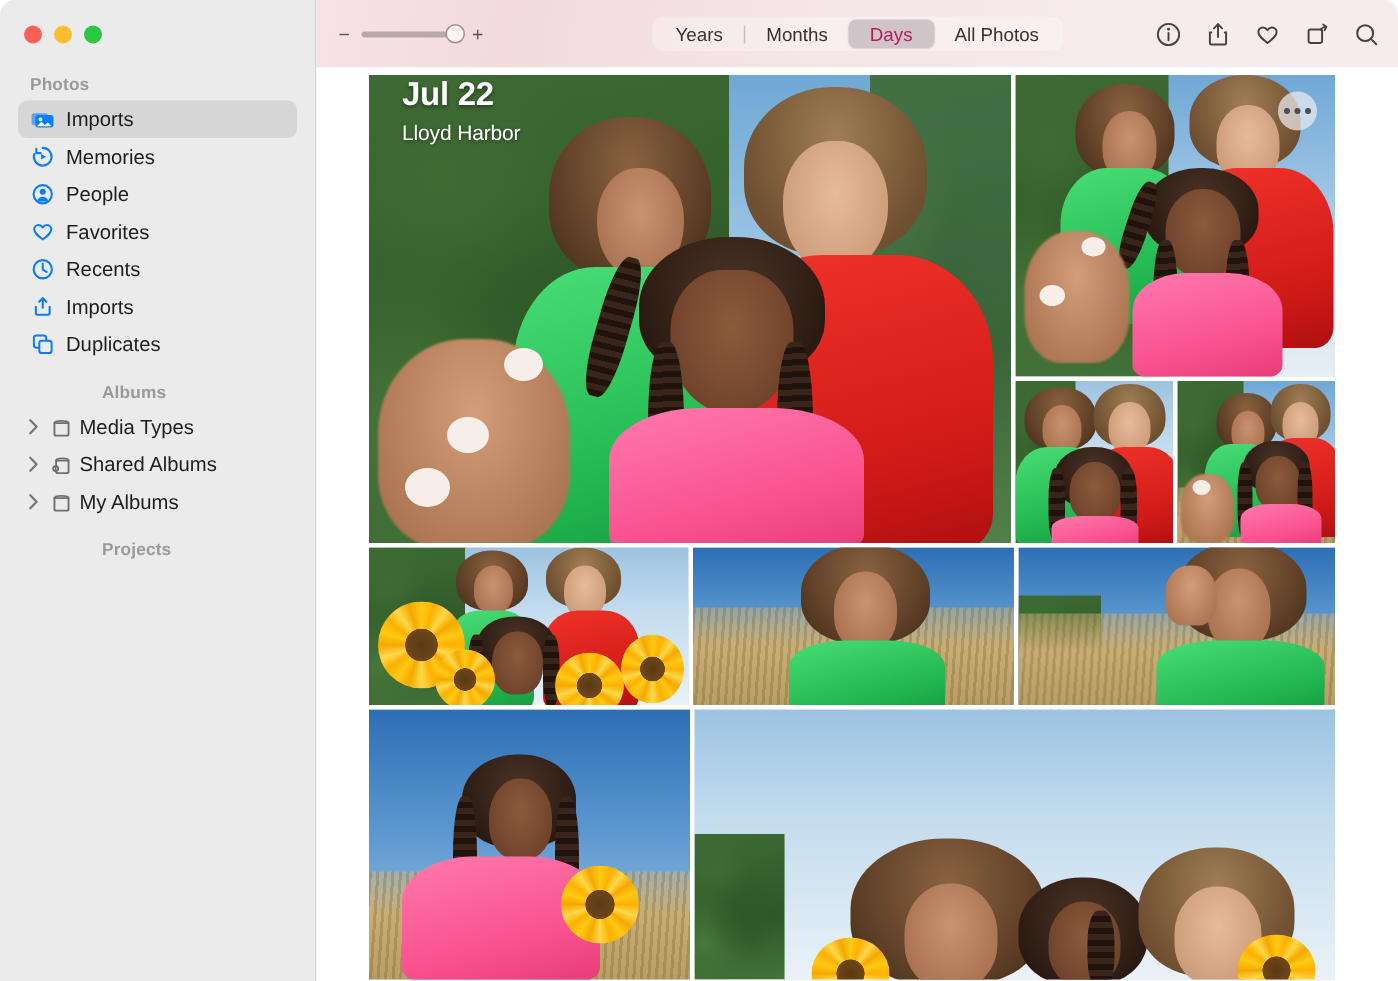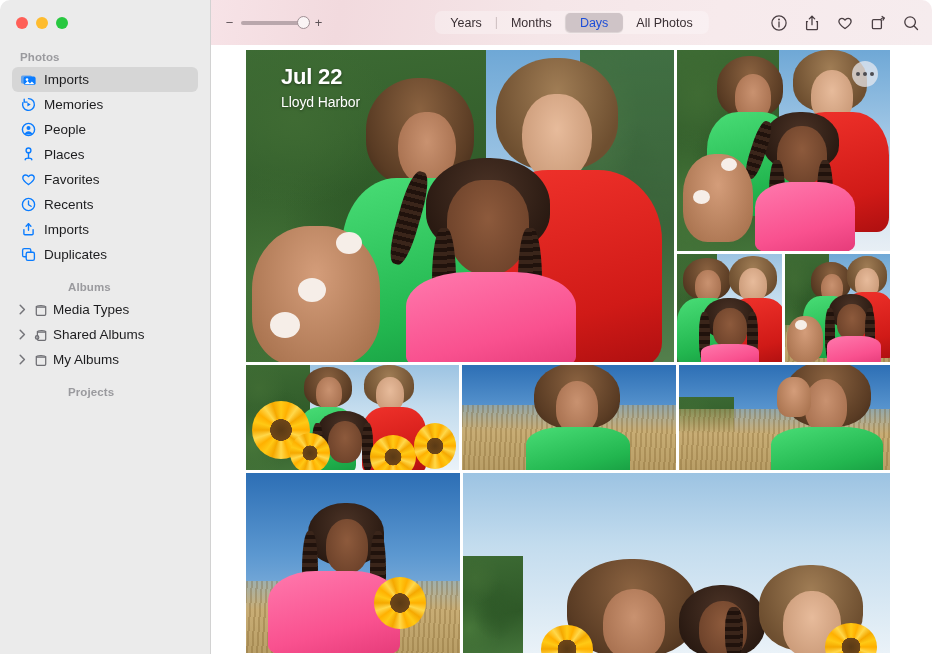--- a/index.html
+++ b/index.html
@@ -165,21 +165,21 @@
     display: flex;
     align-items: center;
     justify-content: center;
     font-size: 12.5px;
     color: #3a2f33;
     border-radius: 5px;
     white-space: nowrap;
   }
   .seg.active {
     background: #cfc4c7;
-    color: #1d4ed8;
+    color: #be185d;
     box-shadow: 0 0.5px 1px rgba(0,0,0,0.12);
   }
   .seg-divider {
     width: 1px;
     height: 12px;
     background: rgba(120,100,105,0.35);
   }
 
   
   .tb-right {
@@ -286,25 +286,24 @@
                      #ffc915 144deg, #ffb000 162deg, #ffd84a 180deg, #f5a800 198deg,
                      #ffc915 216deg, #ffb000 234deg, #ffd84a 252deg, #f5a800 270deg,
                      #ffc915 288deg, #ffb000 306deg, #ffd84a 324deg, #f5a800 342deg, #ffc915 360deg);
   }
 
   .blur-soft { filter: blur(0.6px); }
 
   
   .day-overlay {
     position: absolute;
-    top: 15px; left: 22px;
+    top: 1px; left: 22px;
     z-index: 20;
     text-shadow: 0 1px 3px rgba(0,0,0,0.45);
     pointer-events: none;
-    margin-left: 13px;
   }
   .day-title {
     color: #ffffff;
     font-size: 22px;
     font-weight: bold;
     line-height: 1.12;
     letter-spacing: -0.2px;
   }
   .day-sub {
     color: #ffffff;
@@ -375,30 +374,20 @@
         <span class="sb-icon">
           <svg width="17" height="17" viewBox="0 0 17 17" fill="none">
             <circle cx="8.5" cy="8.5" r="6.1" stroke="#0a7cff" stroke-width="1.4" fill="none"></circle>
             <circle cx="8.5" cy="6.9" r="2" fill="#0a7cff"></circle>
             <path d="M4.6 13.4c0.6-2.1 2.1-3.2 3.9-3.2s3.3 1.1 3.9 3.2" fill="#0a7cff"></path>
           </svg>
         </span>
         <span class="sb-label">People</span>
       </div>
 
-      <div class="sb-item">
-        <span class="sb-icon">
-          <svg width="17" height="17" viewBox="0 0 17 17" fill="none">
-            <circle cx="8.5" cy="4.4" r="2.4" stroke="#0a7cff" stroke-width="1.4" fill="none"></circle>
-            <path d="M8.5 6.9v5.2" stroke="#0a7cff" stroke-width="1.4" stroke-linecap="round"></path>
-            <path d="M5.2 13.8c0-0.9 1.5-1.7 3.3-1.7s3.3 0.8 3.3 1.7" stroke="#0a7cff" stroke-width="1.4" fill="none" stroke-linecap="round"></path>
-          </svg>
-        </span>
-        <span class="sb-label">Places</span>
-      </div>
 
       <div class="sb-item">
         <span class="sb-icon">
           <svg width="17" height="17" viewBox="0 0 17 17" fill="none">
             <path d="M8.5 13.6C5.4 11.3 2.8 9.4 2.8 6.9c0-1.7 1.3-2.9 2.9-2.9 1.1 0 2 0.5 2.8 1.6 0.8-1.1 1.7-1.6 2.8-1.6 1.6 0 2.9 1.2 2.9 2.9 0 2.5-2.6 4.4-5.7 6.7z" stroke="#0a7cff" stroke-width="1.35" fill="none" stroke-linejoin="round"></path>
           </svg>
         </span>
         <span class="sb-label">Favorites</span>
       </div>
 

